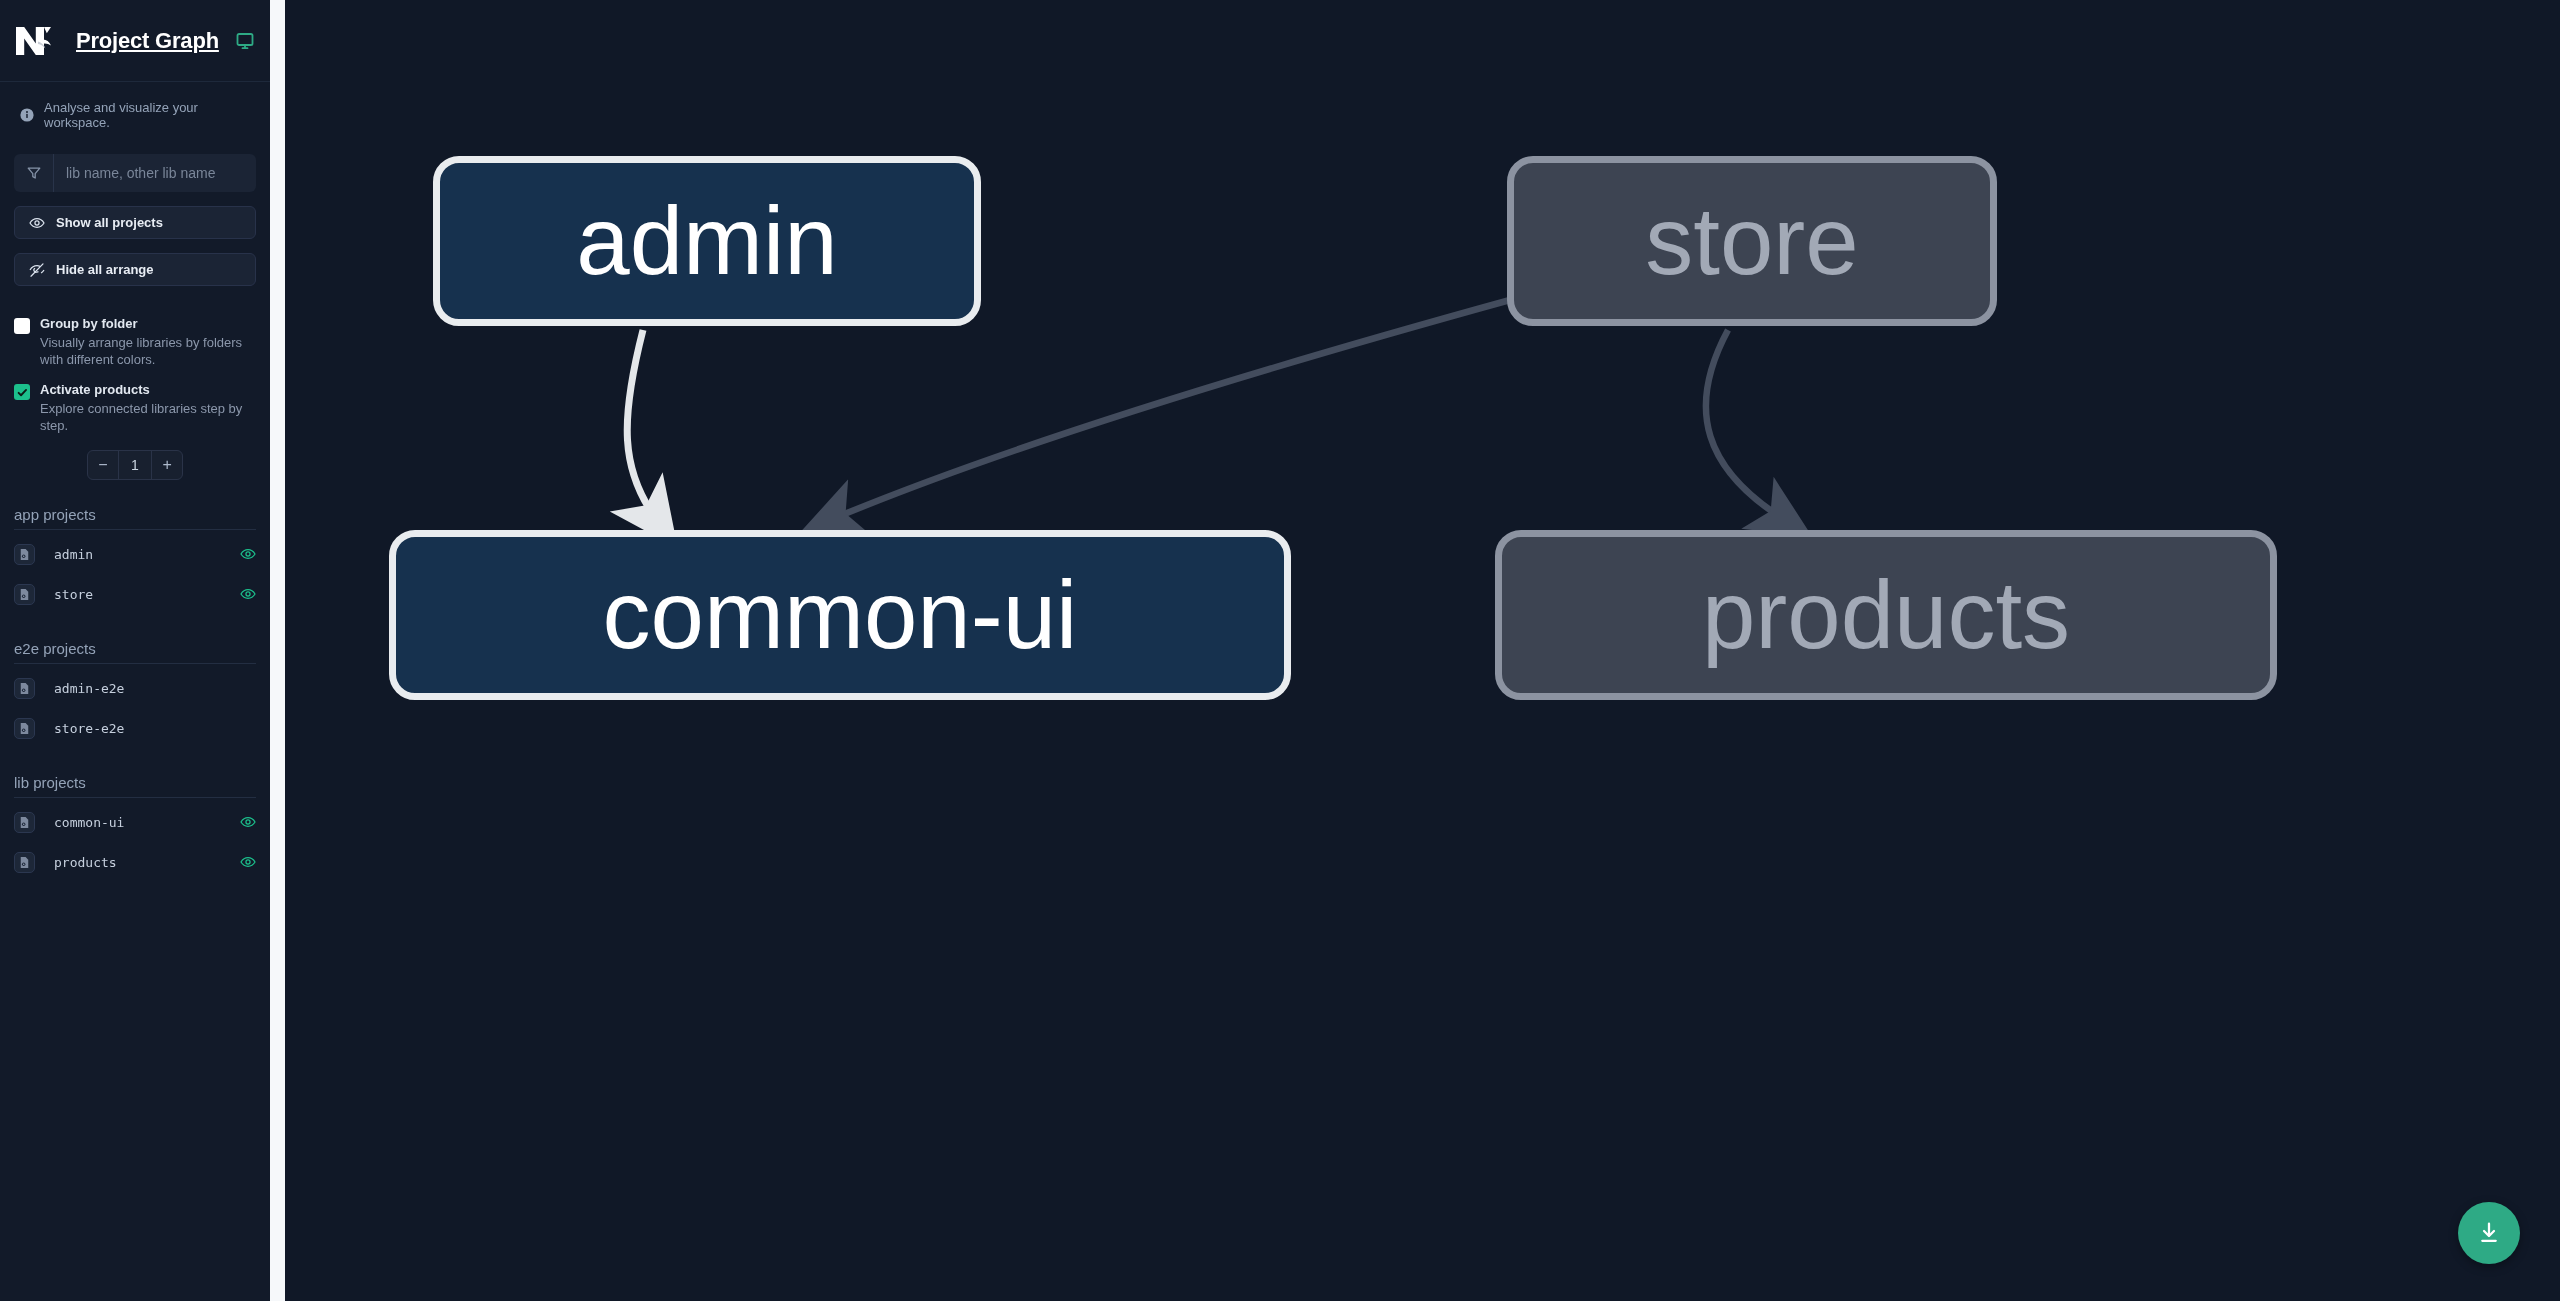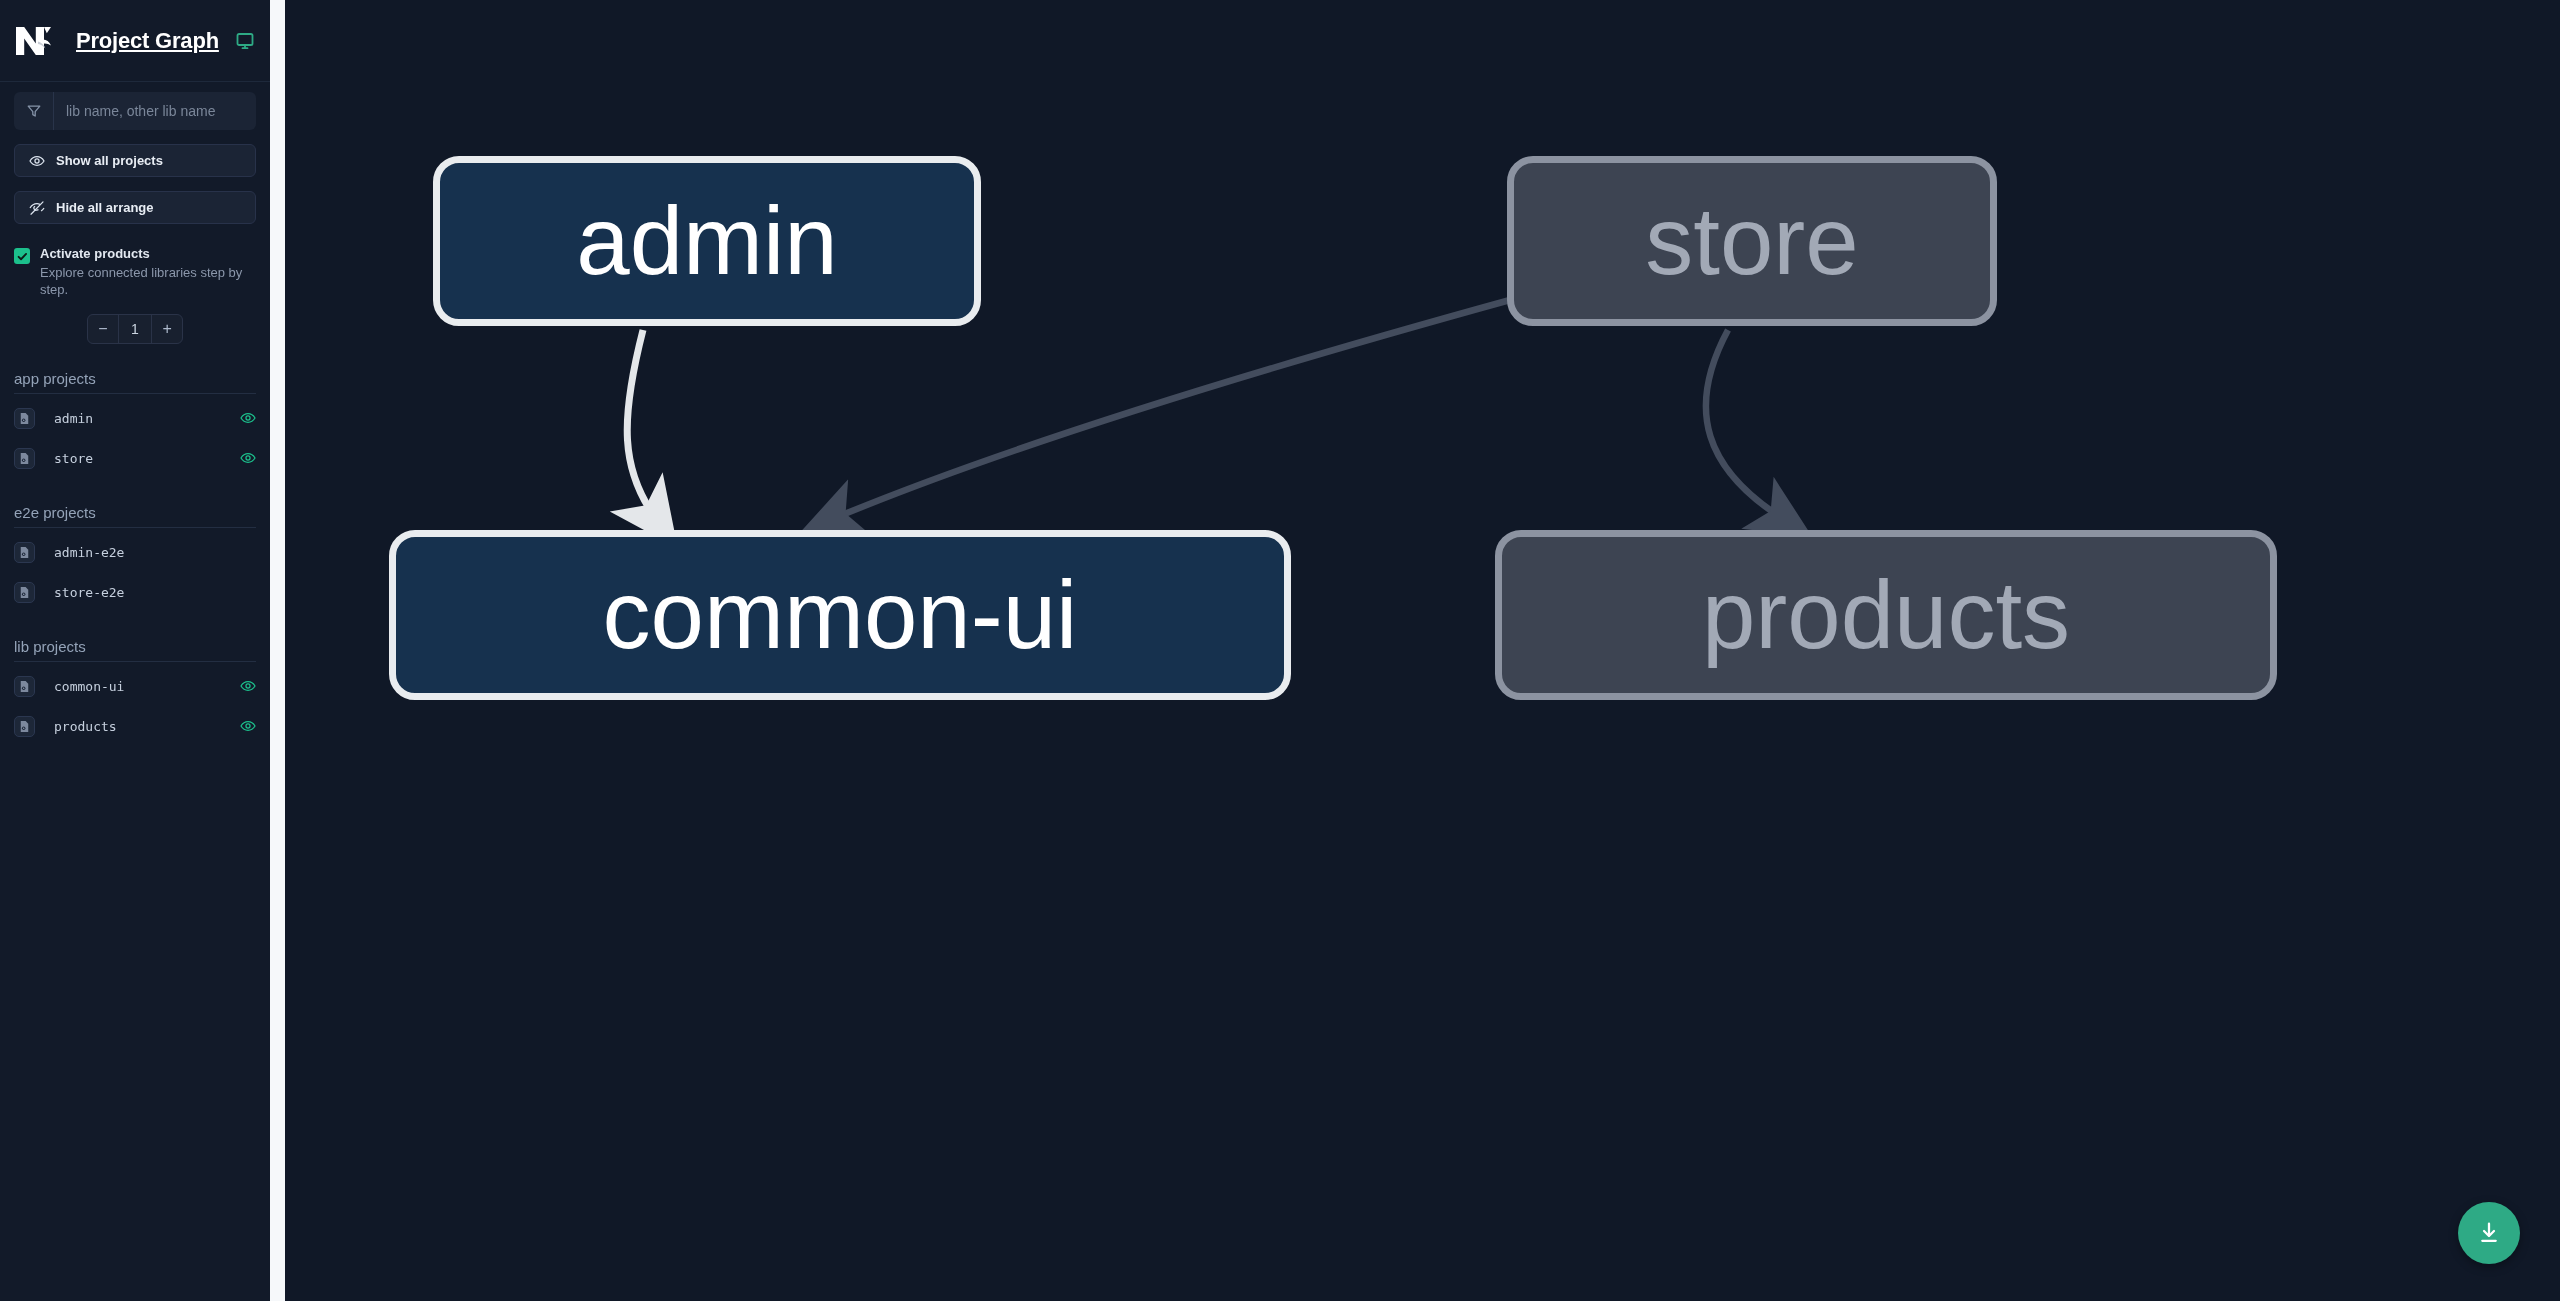--- a/index.html
+++ b/index.html
@@ -179,20 +179,30 @@
       </span>
       <span class="sb-title">Project Graph</span>
       <span class="monitor-icon">
         <svg viewBox="0 0 20 20" width="20" height="20" fill="none" stroke="#2eaa85" stroke-width="1.8">
           <rect x="2.5" y="3" width="15" height="11" rx="1.6"></rect>
           <path d="M7.5 17.2h5M10 14v3.2" stroke-linecap="round"></path>
         </svg>
       </span>
     </div>
 
+    <div class="sb-tagline">
+      <span class="info-icon">
+        <svg viewBox="0 0 14 14" width="14" height="14">
+          <circle cx="7" cy="7" r="6.6" fill="#94a3b8"></circle>
+          <rect x="6.3" y="5.8" width="1.4" height="4.2" rx=".6" fill="#121a29"></rect>
+          <circle cx="7" cy="4" r=".95" fill="#121a29"></circle>
+        </svg>
+      </span>
+      <span>Analyse and visualize your workspace.</span>
+    </div>
 
     <div class="search-wrap">
       <div class="search-ico-box">
         <span class="funnel-icon">
           <svg viewBox="0 0 16 16" width="16" height="16" fill="none" stroke="#8593a8" stroke-width="1.3" stroke-linejoin="round">
             <path d="M2.2 3.2h11.6L9.2 8.6v4.4L6.8 11.6V8.6L2.2 3.2z"></path>
           </svg>
         </span>
       </div>
       <input class="search-input" type="text" placeholder="lib name, other lib name" style="">
@@ -212,20 +222,27 @@
     <div class="btn">
       <span>
         <svg viewBox="0 0 16 16" width="16" height="16" fill="none" stroke="#dbe3ee" stroke-width="1.25">
           <path d="M1 8s2.6-4.3 7-4.3c1.1 0 2.1.27 3 .7M15 8s-1 1.7-2.9 3.1M6.1 6.2A2.05 2.05 0 008 10.05c.55 0 1.06-.22 1.43-.57"></path>
           <path d="M2 14.2L14 1.9" stroke-linecap="round"></path>
         </svg>
       </span>
       <span>Hide all arrange</span>
     </div>
 
+    <div class="opt-row" style="padding-top:22px">
+      <span class="cbox white"></span>
+      <span class="opt-txt">
+        <span class="opt-title" style="display:block">Group by folder</span>
+        <span class="opt-desc" style="display:block">Visually arrange libraries by folders with different colors.</span>
+      </span>
+    </div>
 
     <div class="opt-row" style="padding-top:14px">
       <span class="cbox green">
         <svg viewBox="0 0 16 16" width="13" height="13" fill="none" stroke="#0d1b16" stroke-width="2.3" stroke-linecap="round" stroke-linejoin="round">
           <path d="M3.2 8.4l3 3 6.2-6.6"></path>
         </svg>
       </span>
       <span class="opt-txt">
         <span class="opt-title" style="display:block">Activate products</span>
         <span class="opt-desc" style="display:block">Explore connected libraries step by step.</span>

